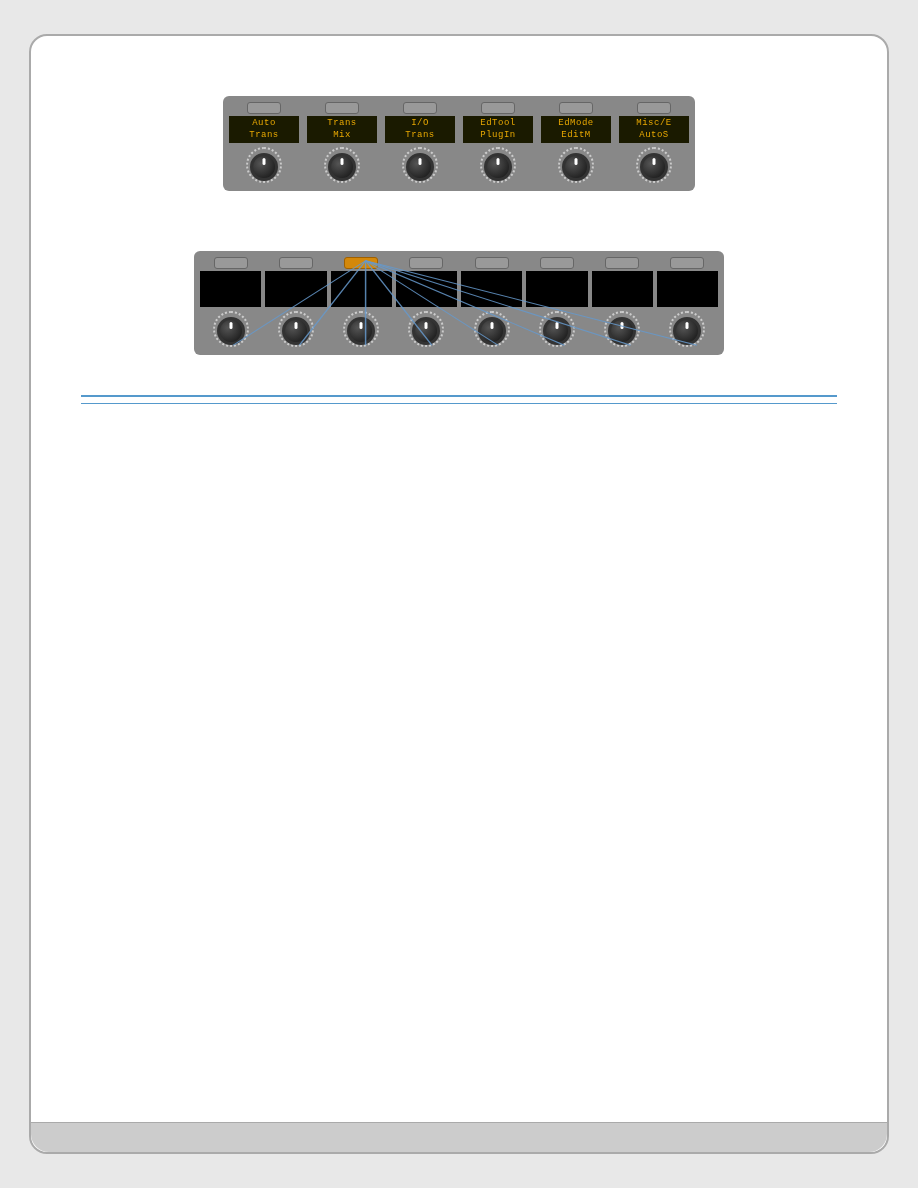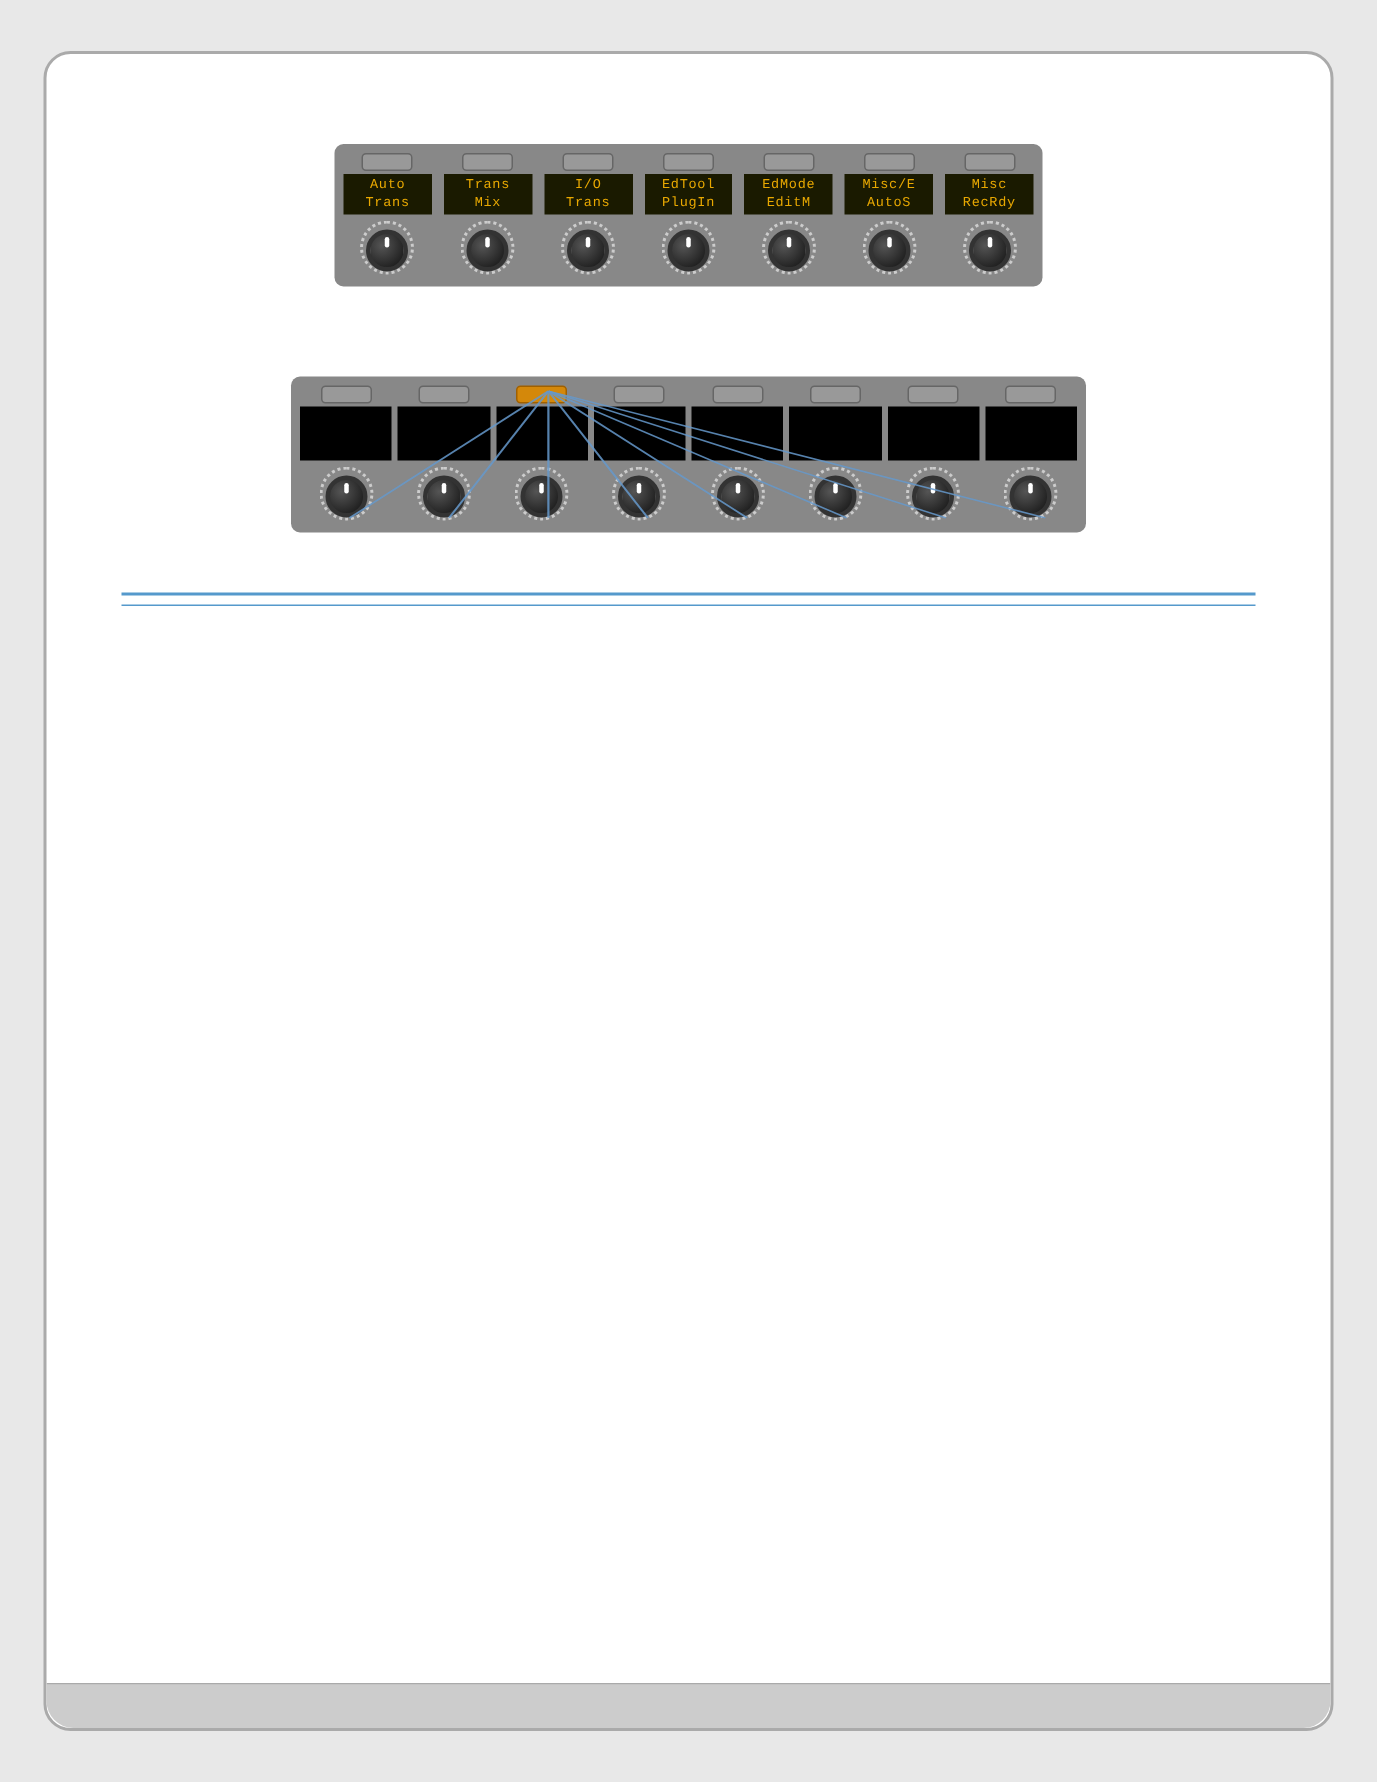--- a/index.html
+++ b/index.html
@@ -236,30 +236,20 @@
       <div class="ctrl-cell">
         <div class="led-button"></div>
         <div class="display-block">
           <div class="display-row">Misc/E</div>
           <div class="display-row">AutoS</div>
         </div>
         <div class="knob-ring">
           <div class="knob"></div>
         </div>
       </div>
-      <div class="ctrl-cell">
-        <div class="led-button"></div>
-        <div class="display-block">
-          <div class="display-row">Misc</div>
-          <div class="display-row">RecRdy</div>
-        </div>
-        <div class="knob-ring">
-          <div class="knob"></div>
-        </div>
-      </div>
     </div>
 
   <div class="controller-strip2" id="strip2">
 
   <div class="ctrl-cell">
         <div class="led-button"></div>
         <div class="display-block-dark"></div>
         <div class="knob-ring">
           <div class="knob"></div>
         </div>

